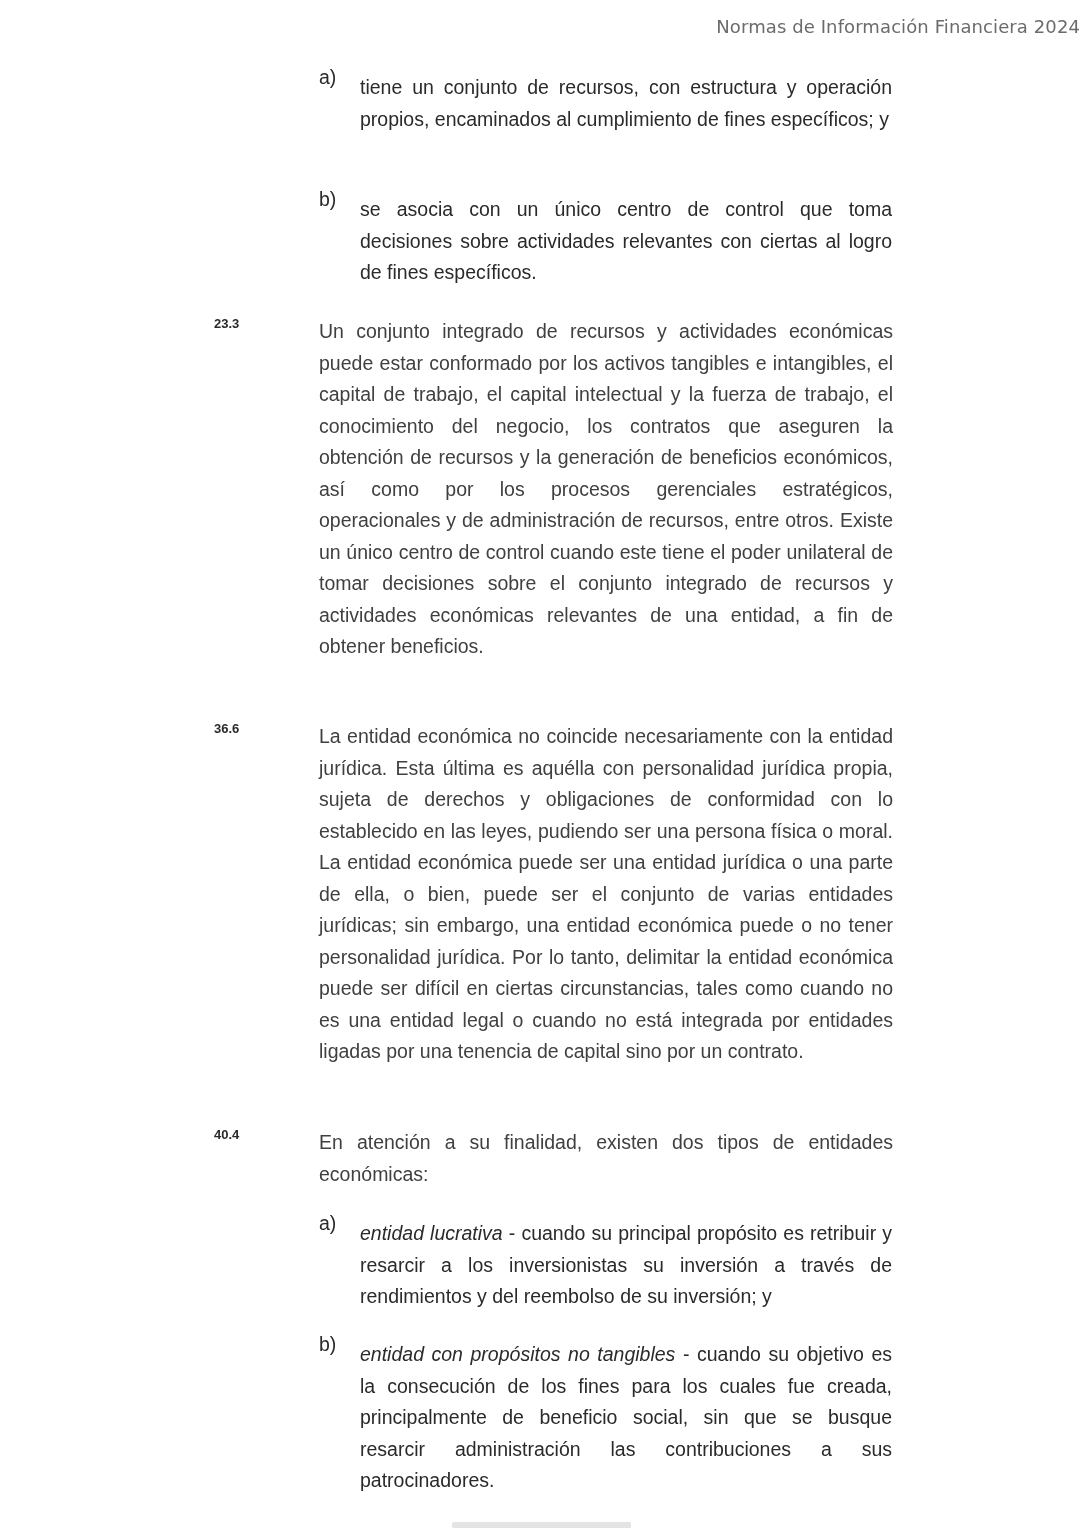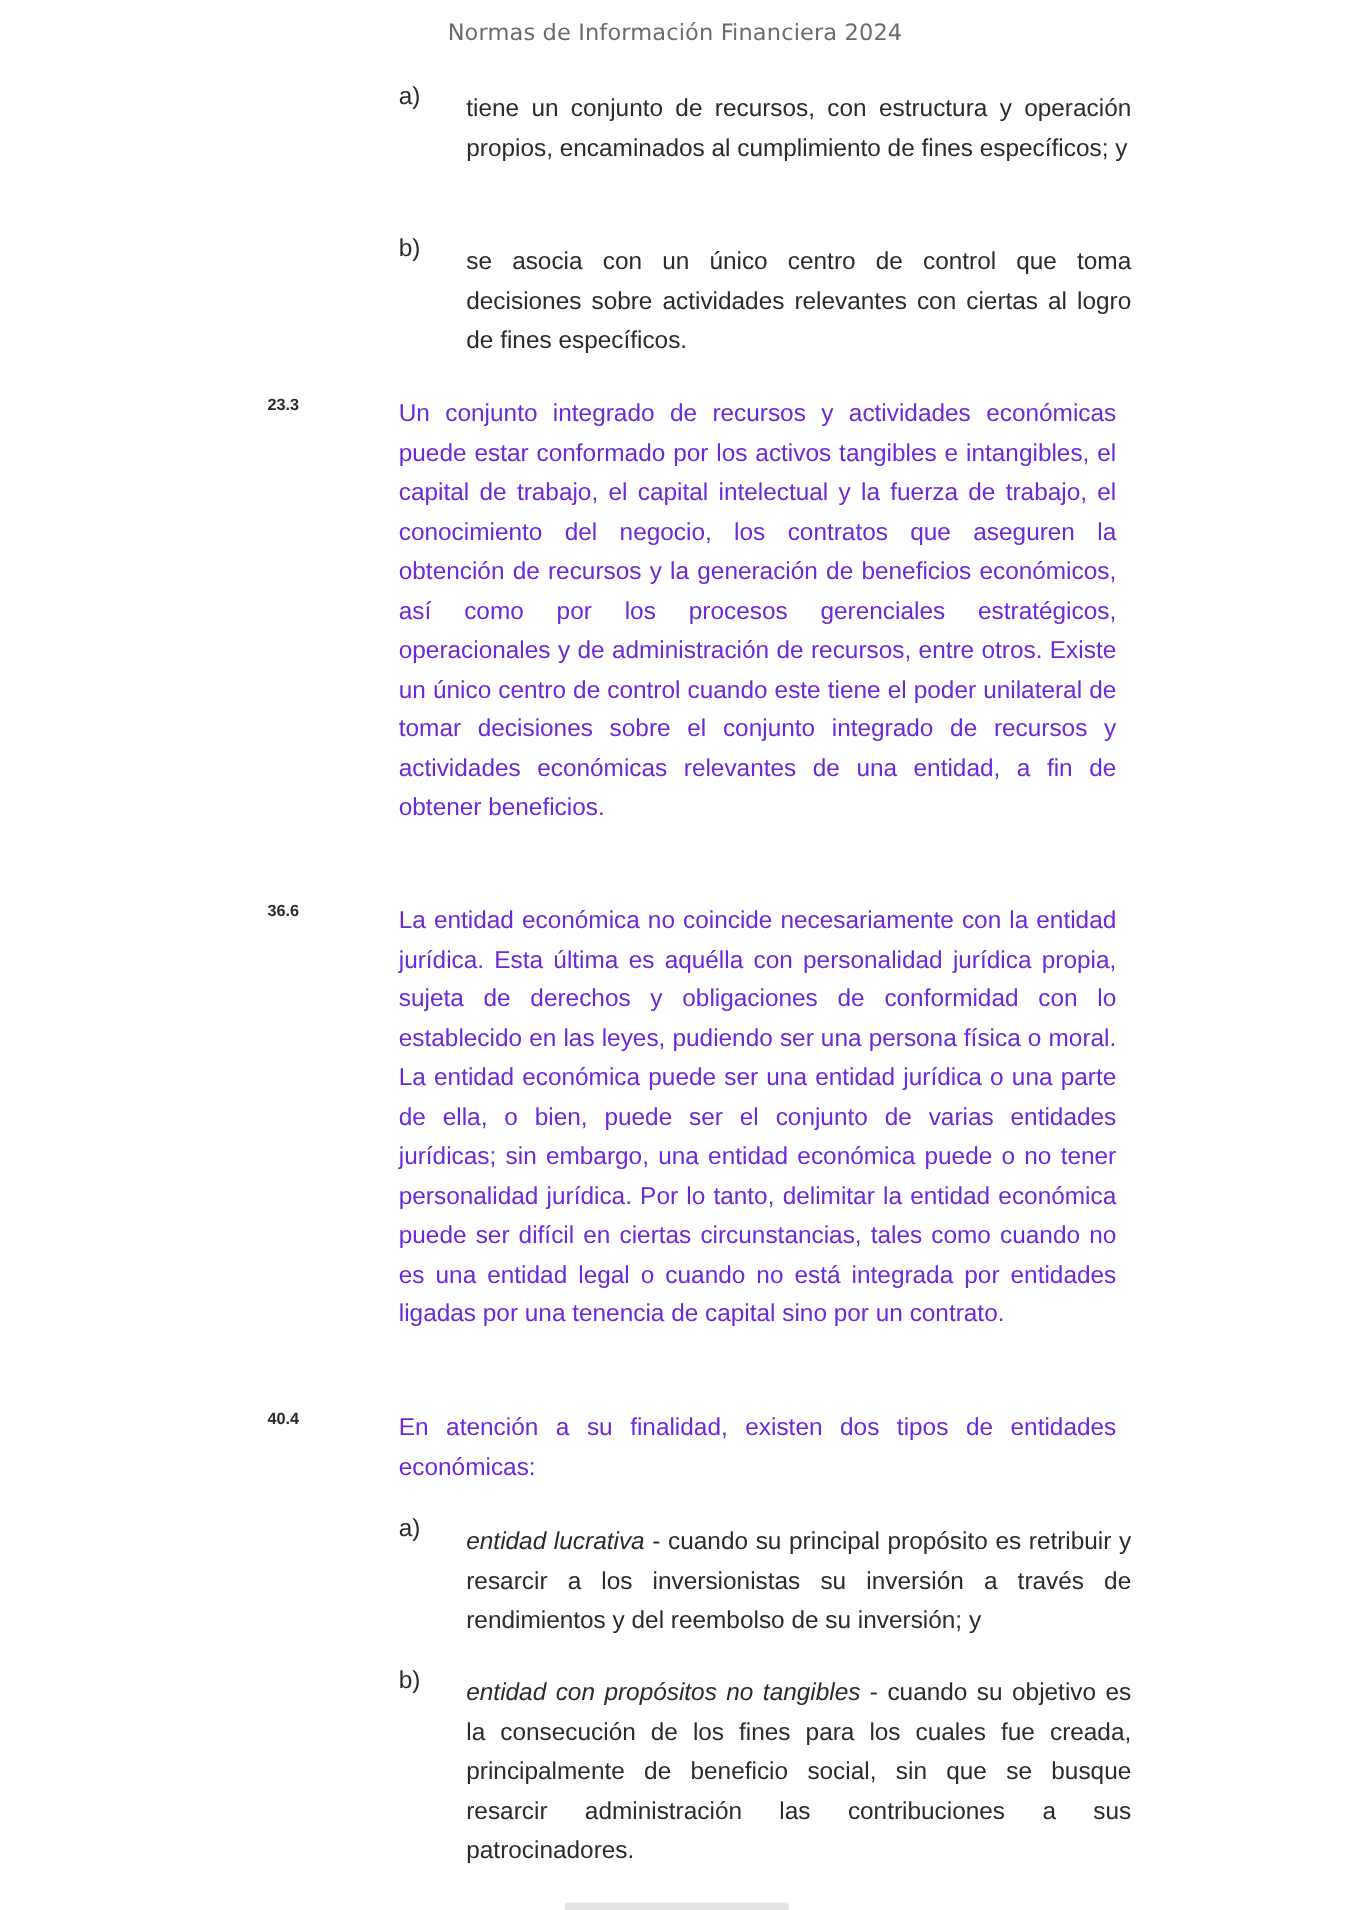--- a/index.html
+++ b/index.html
@@ -13,21 +13,21 @@
       position: relative;
       overflow: hidden;
       font-family: "Liberation Sans", "DejaVu Sans", sans-serif;
       color: #2a2a2a;
     }
     .header {
       position: absolute;
       top: 16px;
       left: 0;
       width: 1080px;
-      text-align: center;
+      text-align: right;
       font-family: "DejaVu Sans", sans-serif;
       font-size: 18px;
       color: #6b6b6b;
       letter-spacing: 0.1px;
     }
     .para {
       position: absolute;
       left: 0;
       width: 1080px;
     }
@@ -40,38 +40,38 @@
       color: #2a2a2a;
     }
     .para-text {
       position: absolute;
       left: 319px;
       width: 574px;
       top: 0;
       font-size: 19.5px;
       line-height: 31.5px;
       text-align: justify;
-      color: #6d28d9;
+      color: #404040;
       margin: 0;
     }
     .item {
       position: absolute;
       left: 0;
       width: 1080px;
     }
     .item-letter {
       position: absolute;
       left: 319px;
       top: -6px;
       font-size: 19.5px;
       color: #2a2a2a;
     }
     .item-text {
       position: absolute;
-      left: 373px;
+      left: 360px;
       width: 532px;
       top: 0;
       font-size: 19.5px;
       line-height: 31.5px;
       text-align: justify;
       color: #2a2a2a;
       margin: 0;
     }
     .item-text em {
     }

